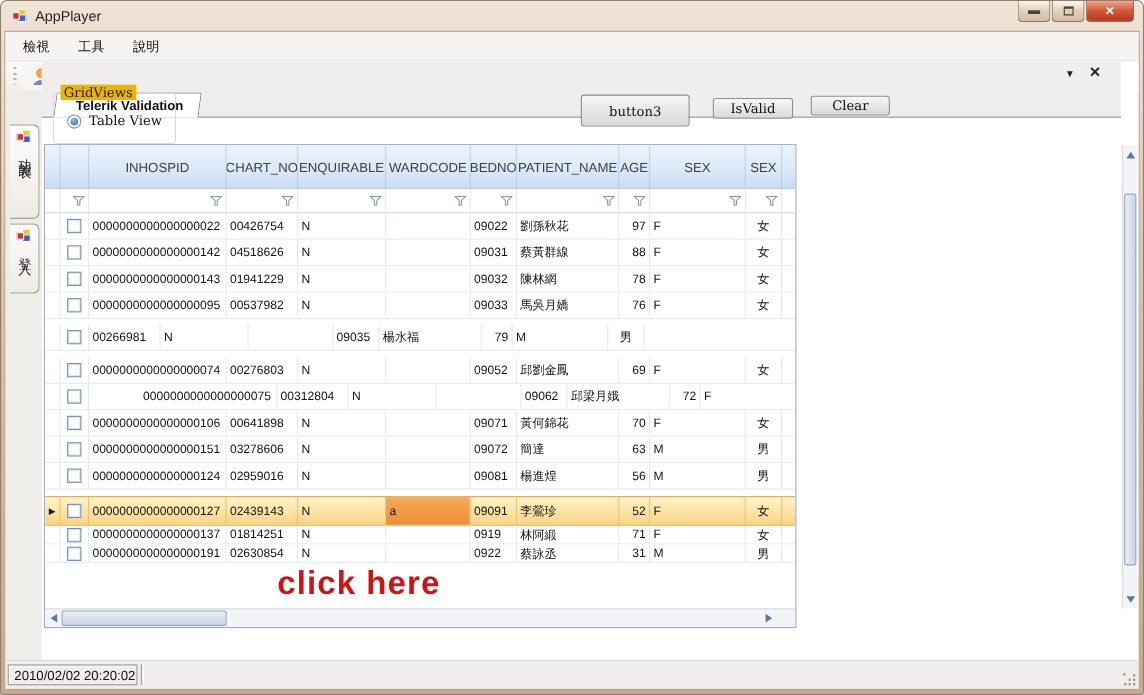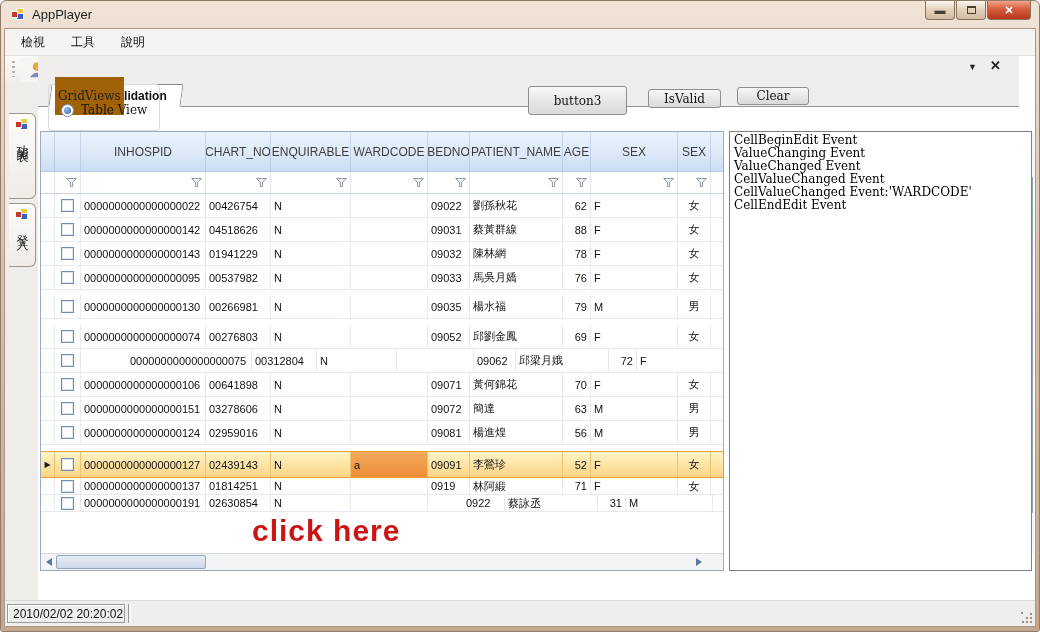--- a/index.html
+++ b/index.html
@@ -52,21 +52,21 @@
   .doc-tab { position:absolute; left:12px; bottom:-1px; height:23px; padding:0 14px 0 18px; background:#fff;
     border:1px solid #8a8a8a; border-bottom:1px solid #fff; border-radius:0 2px 0 0;
     display:flex; align-items:center; font-size:12px; font-weight:bold; color:#111;
     transform:skewX(-8deg); }
   .doc-tab span { transform:skewX(8deg); }
   .strip-caret { position:absolute; right:42px; top:6px; font-size:9px; color:#222; }
   .strip-close { position:absolute; right:18px; top:2px; font-size:13px; color:#222; font-weight:bold; }
 
   
   .groupbox { position:absolute; left:10px; top:28px; width:112px; height:47px; border:1px solid #d9d9d9; border-radius:4px; }
-  .groupbox-label { position:absolute; left:6px; top:-8px; background:#a16207; padding:12px 3px;
+  .groupbox-label { position:absolute; left:6px; top:-8px; background:#eab308; padding:0 3px;
     font-family:"DejaVu Serif",serif; font-size:12px; color:#222; }
   .radio-row { position:absolute; left:12px; top:18px; display:flex; align-items:center; }
   .radio { width:13px; height:13px; border-radius:50%; border:1px solid #7b94ad; background:#fdfdfd; position:relative; }
   .radio::after { content:""; position:absolute; left:2px; top:2px; width:7px; height:7px; border-radius:50%;
     background:radial-gradient(circle at 35% 30%, #9cc0ee, #2f5fa8); }
   .radio-label { margin-left:7px; font-family:"DejaVu Serif",serif; font-size:12px; color:#111; }
 
   
   .btn { position:absolute; border:1px solid #8e8e8e; border-radius:3px;
     background:linear-gradient(#f7f7f7,#e9e9e9 45%,#d9d9d9); font-family:"DejaVu Serif",serif; font-size:12px; color:#111;
@@ -283,21 +283,21 @@
               <div class="cell ind" style="width: 14px;"></div>
               <div class="cell" style="width: 26px;">
                 <span class="cb"></span>
               </div>
               <div class="cell inhospid" style="width: 125px;">0000000000000000022</div>
               <div class="cell chart_no" style="width: 65px;">00426754</div>
               <div class="cell enquirable" style="width: 80px;">N</div>
               <div class="cell wardcode" style="width: 77px;"></div>
               <div class="cell bedno" style="width: 42px;">09022</div>
               <div class="cell patient_name" style="width: 93px;">劉孫秋花</div>
-              <div class="cell age age" style="width: 28px;">62</div>
+              <div class="cell age age" style="width: 28px;">97</div>
               <div class="cell sex" style="width: 87px;">F</div>
               <div class="cell sex2 sex2" style="width: 33px;">女</div>
             </div>
             <div class="grid-row">
               <div class="cell ind" style="width: 14px;"></div>
               <div class="cell" style="width: 26px;">
                 <span class="cb"></span>
               </div>
               <div class="cell inhospid" style="width: 125px;">0000000000000000142</div>
               <div class="cell chart_no" style="width: 65px;">04518626</div>
@@ -337,21 +337,20 @@
               <div class="cell patient_name" style="width: 93px;">馬吳月嬌</div>
               <div class="cell age age" style="width: 28px;">76</div>
               <div class="cell sex" style="width: 87px;">F</div>
               <div class="cell sex2 sex2" style="width: 33px;">女</div>
             </div>
             <div class="grid-row">
               <div class="cell ind" style="width: 14px;"></div>
               <div class="cell" style="width: 26px;">
                 <span class="cb"></span>
               </div>
-              <div class="cell inhospid" style="width: 125px;">0000000000000000130</div>
               <div class="cell chart_no" style="width: 65px;">00266981</div>
               <div class="cell enquirable" style="width: 80px;">N</div>
               <div class="cell wardcode" style="width: 77px;"></div>
               <div class="cell bedno" style="width: 42px;">09035</div>
               <div class="cell patient_name" style="width: 93px;">楊水福</div>
               <div class="cell age age" style="width: 28px;">79</div>
               <div class="cell sex" style="width: 87px;">M</div>
               <div class="cell sex2 sex2" style="width: 33px;">男</div>
             </div>
             <div class="grid-row">
@@ -461,21 +460,21 @@
             </div>
             <div class="grid-row">
               <div class="cell ind" style="width: 14px;"></div>
               <div class="cell" style="width: 26px;">
                 <span class="cb"></span>
               </div>
               <div class="cell inhospid" style="width: 125px;">0000000000000000191</div>
               <div class="cell chart_no" style="width: 65px;">02630854</div>
               <div class="cell enquirable" style="width: 80px;">N</div>
               <div class="cell wardcode" style="width: 77px;"></div>
-              <div class="cell bedno" style="width: 42px; margin-left: 35px;">0922</div>
+              <div class="cell bedno" style="width: 42px;">0922</div>
               <div class="cell patient_name" style="width: 93px;">蔡詠丞</div>
               <div class="cell age age" style="width: 28px; text-align: right;">31</div>
               <div class="cell sex" style="width: 87px;">M</div>
               <div class="cell sex2 sex2" style="width: 33px;">男</div>
             </div>
           </div>
         <div class="hsb">
           <span class="arr" style="left:0">
               <span class="tri-lf"></span>
             </span>
@@ -491,28 +490,20 @@
             <span class="tri-up"></span>
           </span>
         <span class="vsb-thumb"></span>
         <span class="arr" style="bottom:1px">
             <span class="tri-dn"></span>
           </span>
       </div>
 
       <div class="click-here">click here</div>
 
-      <div class="event-panel">
-          <div class="event-line">CellBeginEdit Event</div>
-          <div class="event-line">ValueChanging Event</div>
-          <div class="event-line">ValueChanged Event</div>
-          <div class="event-line">CellValueChanged Event</div>
-          <div class="event-line">CellValueChanged Event:'WARDCODE'</div>
-          <div class="event-line">CellEndEdit Event</div>
-        </div>
 
     </div>
 
     <div class="statusbar">
       <span class="status-panel">2010/02/02 20:20:02</span>
       <span class="status-sep"></span>
       <span class="grip"></span>
     </div>
 
   </div>

